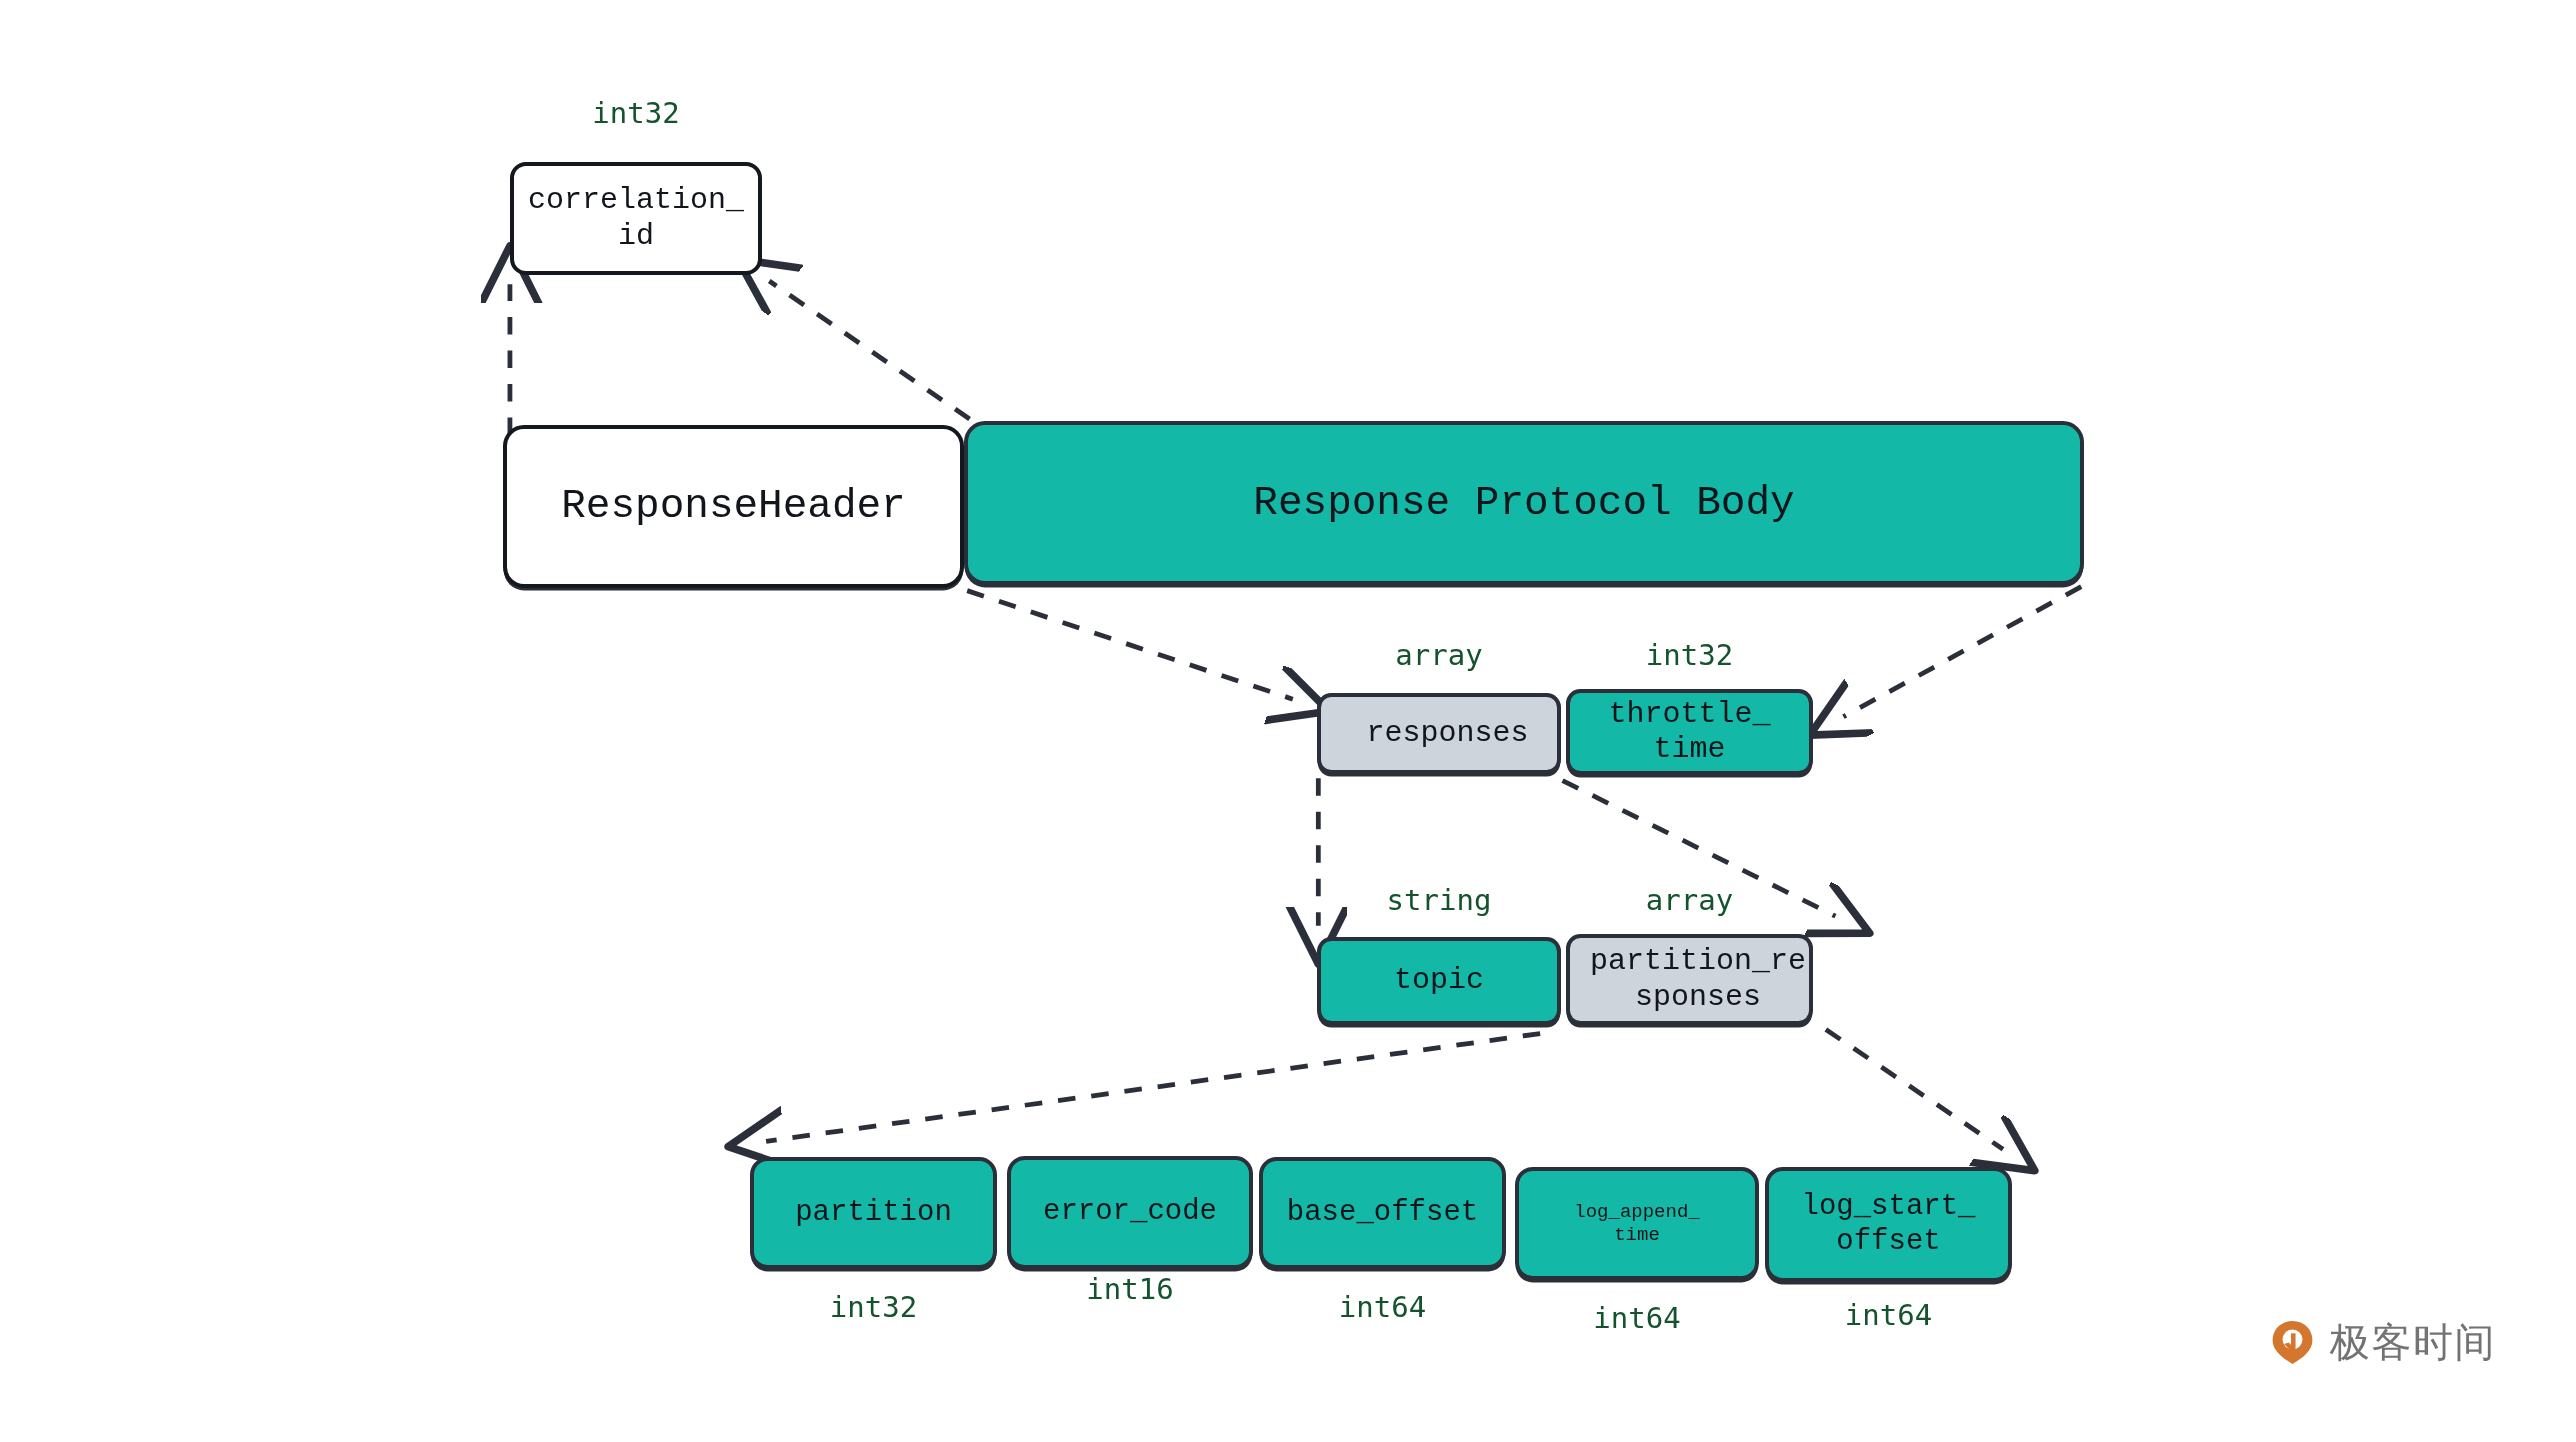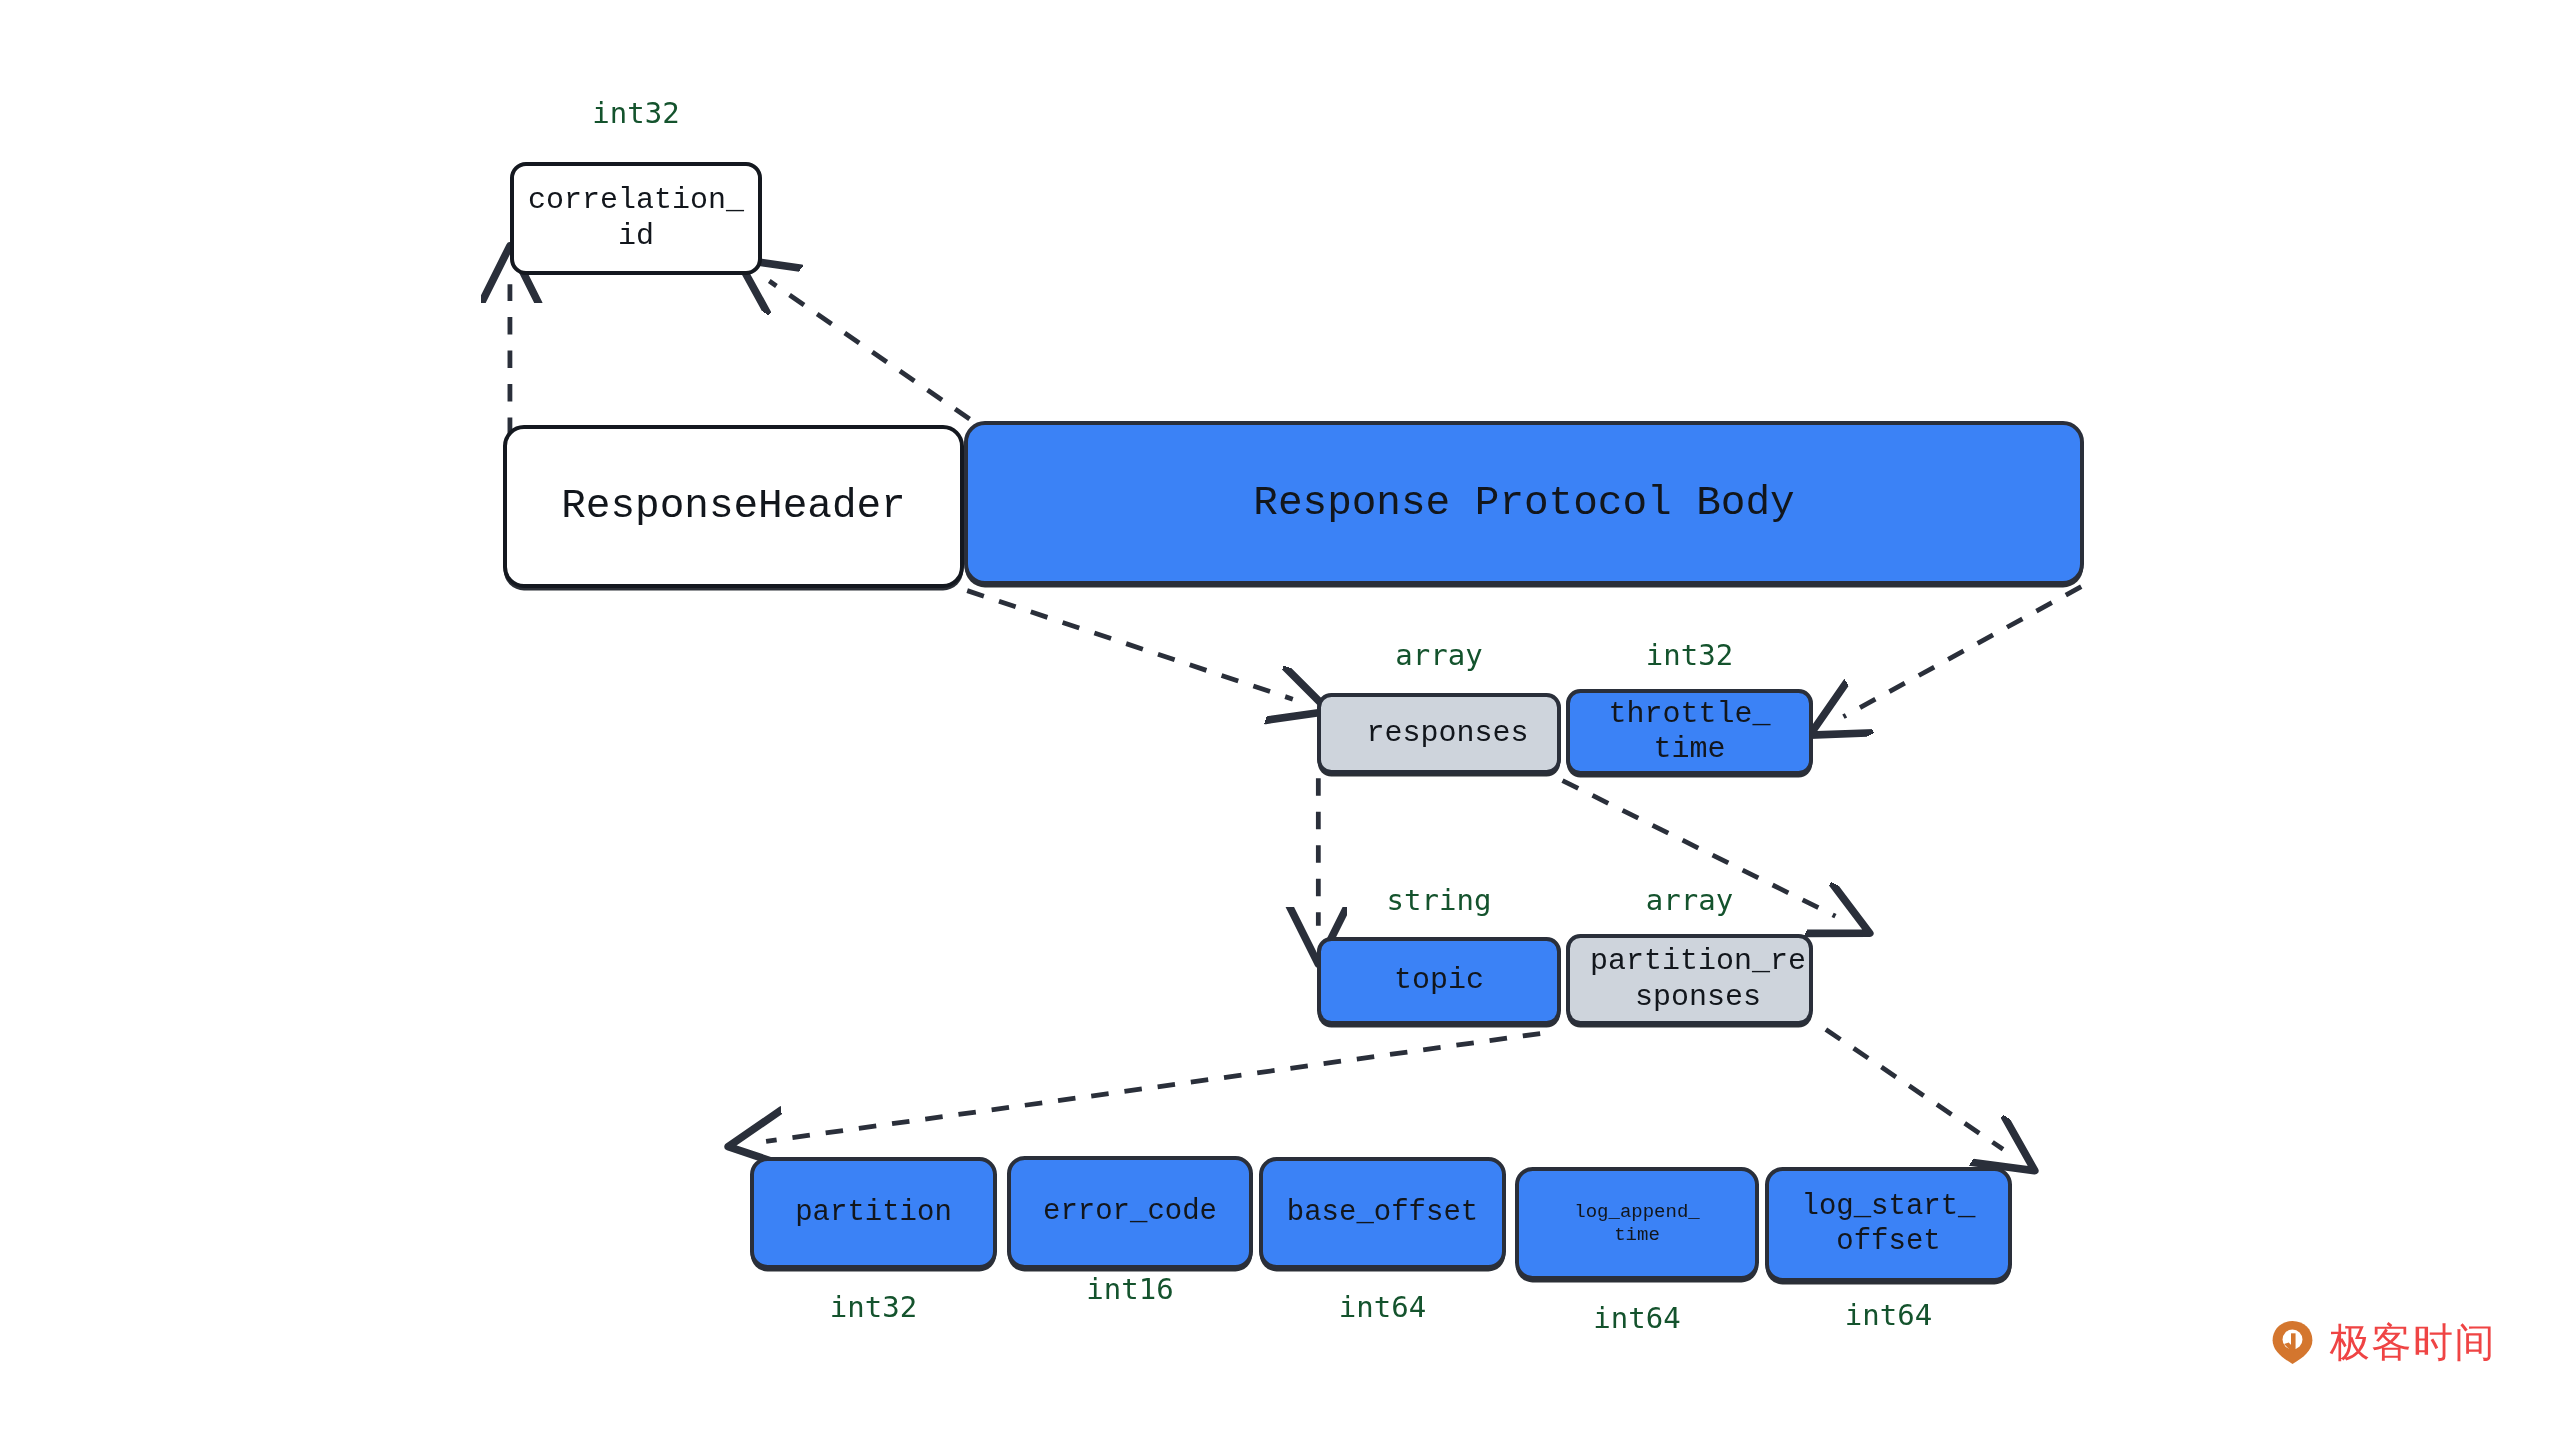--- a/index.html
+++ b/index.html
@@ -29,21 +29,21 @@
     align-items: center;
     justify-content: center;
     text-align: center;
     font-family: Liberation Mono, monospace;
     color: #12161c;
     line-height: 1.18;
     white-space: pre-line;
     background: #ffffff;
     box-shadow: 0 3.2px 0 -0.8px rgba(20,24,32,0.9);
   }
-  .node.pink { background: #3b82f6; }
+  .node.pink { background: #14b8a6; }
   .node.gray { background: #ced4dc; padding-left: 17px; }
   .node.plain { background: #ffffff; border-color: #14181f; }
 
   .typelabel {
     position: absolute;
     font-family: "DejaVu Sans Mono", monospace;
     font-size: 29px;
     color: #14532d;
     text-align: center;
     white-space: nowrap;
@@ -112,21 +112,21 @@
     position: absolute;
     left: 2268px; top: 1315px;
     display: flex;
     align-items: center;
     gap: 12.8px;
   }
   #watermark-text {
     font-family: "DejaVu Sans", sans-serif;
     font-size: 40px;
     letter-spacing: 1.6px;
-    color: #ef4444;
+    color: #737373;
     white-space: nowrap;
   }
 </style>
 </head>
 <body>
 
 <svg id="canvas" viewBox="0 0 3228 1808" xmlns="http://www.w3.org/2000/svg">
   <defs>
     <marker id="ah" markerWidth="18" markerHeight="18" refX="4" refY="6" orient="auto" markerUnits="strokeWidth">
       <path d="M 0,0 L 12,6 L 0,12" fill="none" stroke="#2a2f3a" stroke-width="1.6" stroke-linecap="round" stroke-linejoin="round"></path>

